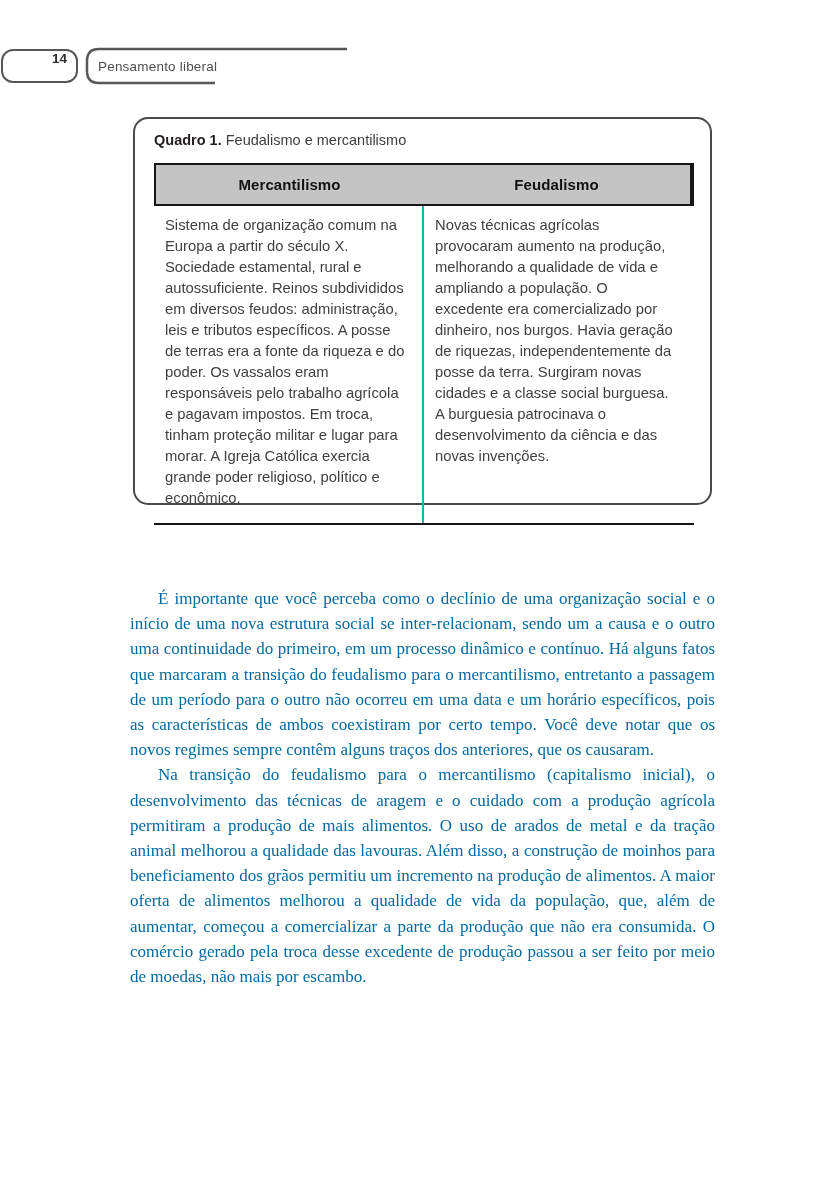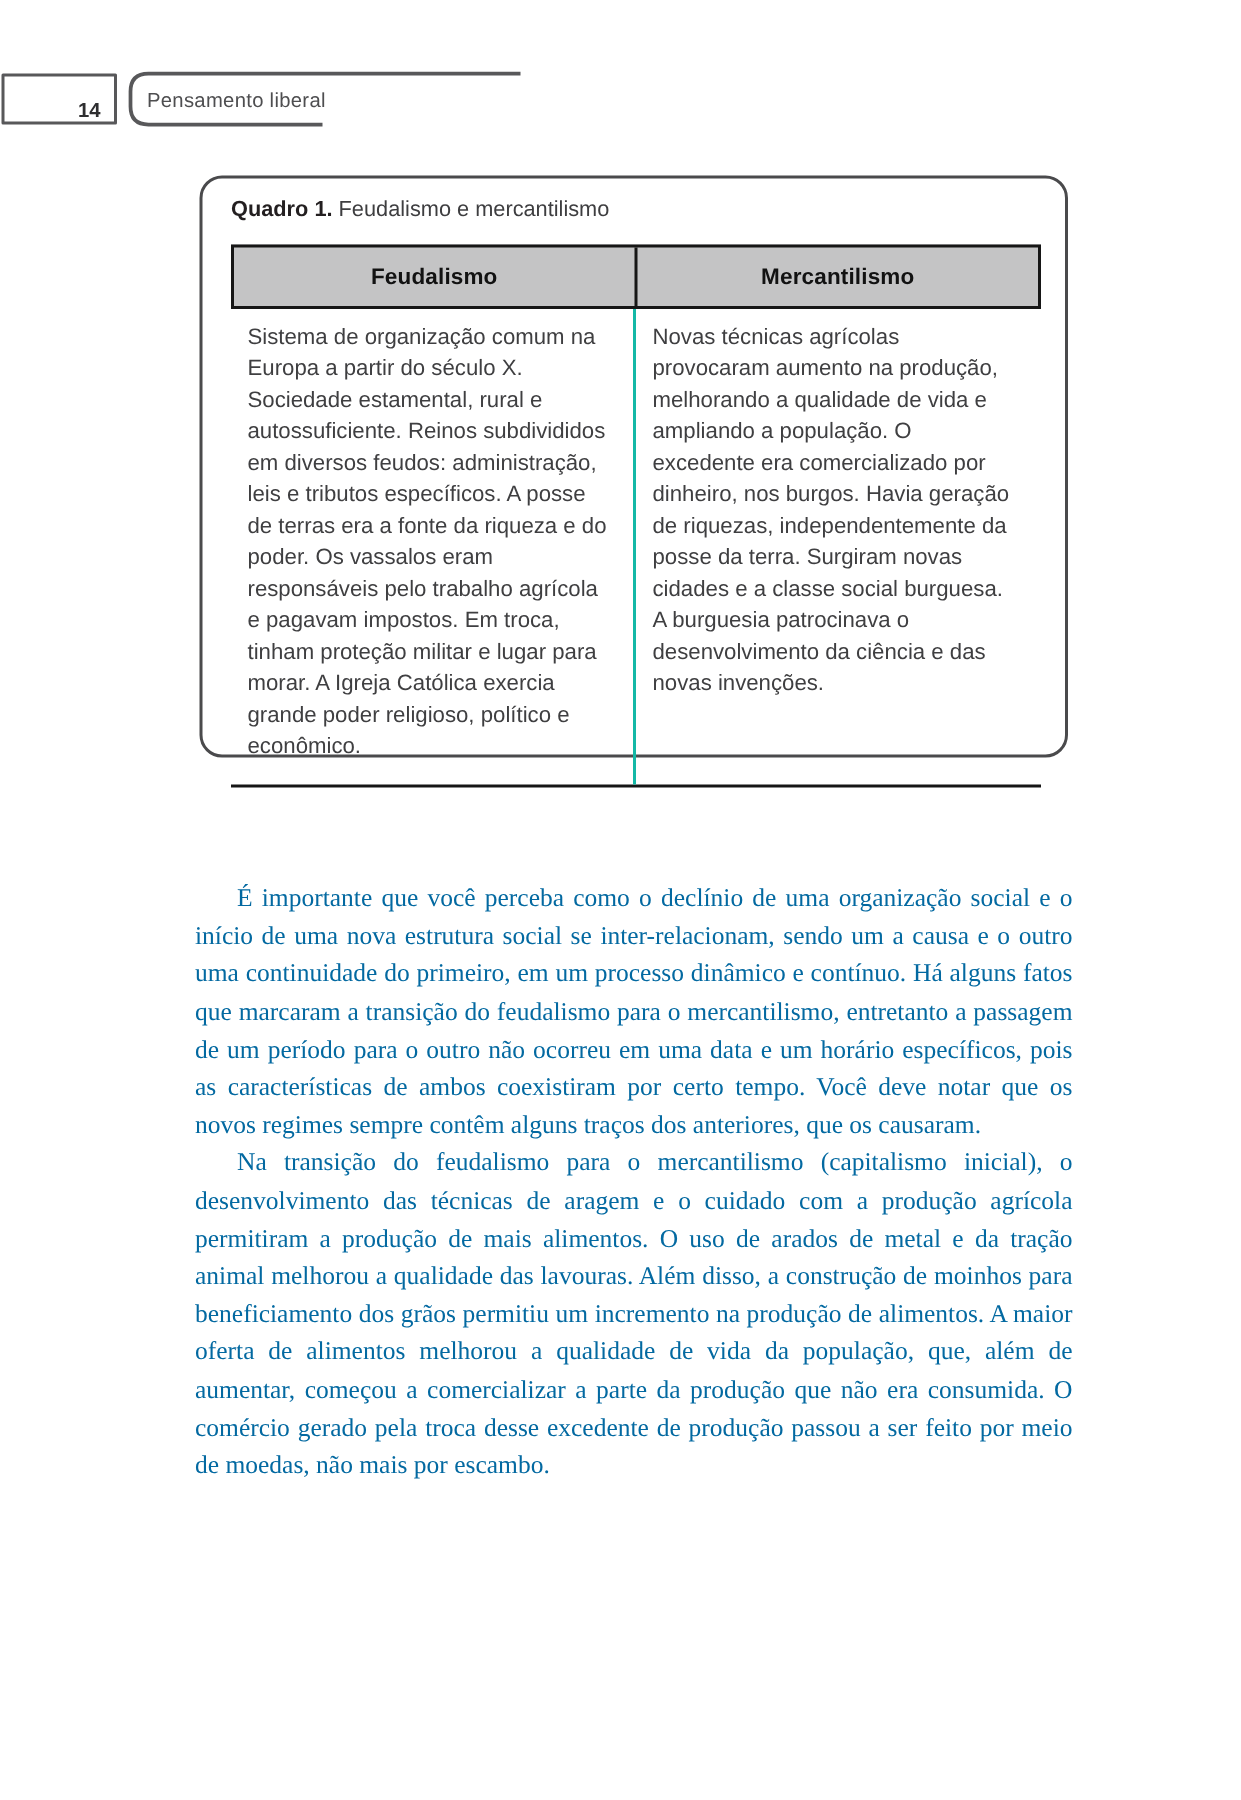--- a/index.html
+++ b/index.html
@@ -9,22 +9,22 @@
     width:827px;height:1200px;
     background:#ffffff;
     font-family:"Liberation Sans",sans-serif;
     overflow:hidden;
   }
 
   
   .num-tab{
     position:absolute;left:1px;top:49px;
     width:77px;height:34px;box-sizing:border-box;
-    border:2.5px solid #58585a;border-radius:1px;
-    display:flex;align-items:flex-end;justify-content:flex-end;
+    border:2.5px solid #58585a;border-radius:12px;
+    display:flex;align-items:flex-start;justify-content:flex-end;
     padding-right:9px;
     font-weight:bold;font-size:13.5px;color:#2e2e30;
     background:#ffffff;
   }
   .title-tab-svg{position:absolute;left:84px;top:47px;}
   .section-title{
     position:absolute;left:98px;top:59px;
     font-size:13.5px;color:#4e4e50;letter-spacing:.2px;
   }
 
@@ -83,22 +83,22 @@
   <span class="section-title">Pensamento liberal</span>
 
   <div class="quadro">
     <div class="quadro-caption">
       <span class="cap-label">Quadro 1.</span>
       <span class="cap-text">Feudalismo e mercantilismo</span>
     </div>
 
     <div class="tbl">
       <div class="thead">
+        <div class="th">Mercantilismo</div>
         <div class="th first">Feudalismo</div>
-        <div class="th">Mercantilismo</div>
       </div>
       <div class="tbody">
         <div class="td first">Sistema de organização comum na Europa a partir do século X. Sociedade estamental, rural e autossuficiente. Reinos subdivididos em diversos feudos: administração, leis e tributos específicos. A posse de terras era a fonte da riqueza e do poder. Os vassalos eram responsáveis pelo trabalho agrícola e pagavam impostos. Em troca, tinham proteção militar e lugar para morar. A Igreja Católica exercia grande poder religioso, político e econômico.</div>
         <div class="td">Novas técnicas agrícolas provocaram aumento na produção, melhorando a qualidade de vida e ampliando a população. O excedente era comercializado por dinheiro, nos burgos. Havia geração de riquezas, independentemente da posse da terra. Surgiram novas cidades e a classe social burguesa. A burguesia patrocinava o desenvolvimento da ciência e das novas invenções.</div>
       </div>
     </div>
   </div>
 
   <div class="bodytext">
     <p>É importante que você perceba como o declínio de uma organização social e o início de uma nova estrutura social se inter-relacionam, sendo um a causa e o outro uma continuidade do primeiro, em um processo dinâmico e contínuo. Há alguns fatos que marcaram a transição do feudalismo para o mercantilismo, entretanto a passagem de um período para o outro não ocorreu em uma data e um horário específicos, pois as características de ambos coexistiram por certo tempo. Você deve notar que os novos regimes sempre contêm alguns traços dos anteriores, que os causaram.</p>

